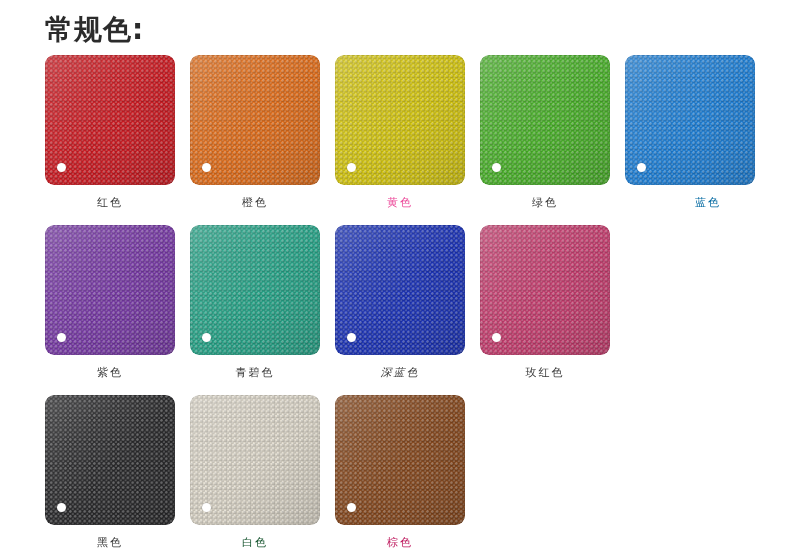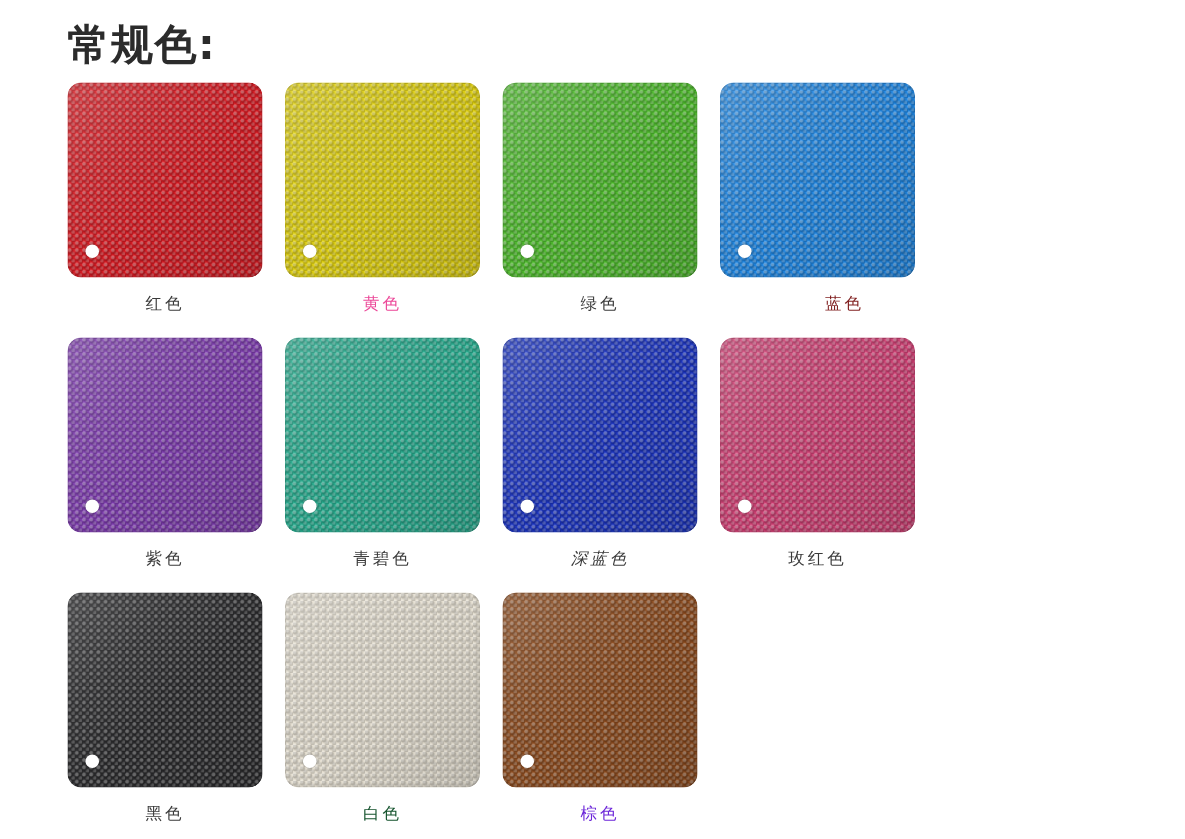--- a/index.html
+++ b/index.html
@@ -145,20 +145,30 @@
             <div class="base" style="background: rgb(211, 26, 34);"></div>
             <div class="texture"></div>
             <div class="sheen"></div>
             <div class="rim"></div>
             <div class="hole" style="background: rgb(255, 255, 255);"></div>
           </div>
           <div class="label" style="color: rgb(58, 58, 58);">红色</div>
         </div>
         <div class="cell">
           <div class="mat">
+            <div class="base" style="background: rgb(232, 112, 26);"></div>
+            <div class="texture"></div>
+            <div class="sheen"></div>
+            <div class="rim"></div>
+            <div class="hole" style="background: rgb(255, 255, 255);"></div>
+          </div>
+          <div class="label" style="color: rgb(58, 58, 58);">橙色</div>
+        </div>
+        <div class="cell">
+          <div class="mat">
             <div class="base" style="background: rgb(220, 205, 16);"></div>
             <div class="texture"></div>
             <div class="sheen"></div>
             <div class="rim"></div>
             <div class="hole" style="background: rgb(255, 255, 255);"></div>
           </div>
           <div class="label" style="color: #ec4899;">黄色</div>
         </div>
         <div class="cell">
           <div class="mat">
@@ -171,21 +181,21 @@
           <div class="label" style="color: rgb(58, 58, 58);">绿色</div>
         </div>
         <div class="cell">
           <div class="mat">
             <div class="base" style="background: rgb(31, 132, 222);"></div>
             <div class="texture"></div>
             <div class="sheen"></div>
             <div class="rim"></div>
             <div class="hole" style="background: rgb(255, 255, 255);"></div>
           </div>
-          <div class="label" style="color: #7f1d1d; margin-left: 36px;">蓝色</div>
+          <div class="label" style="color: #0369a1; margin-left: 36px;">蓝色</div>
         </div>
       </div>
       <div class="row">
         <div class="cell">
           <div class="mat">
             <div class="base" style="background: rgb(123, 59, 171);"></div>
             <div class="texture"></div>
             <div class="sheen"></div>
             <div class="rim"></div>
             <div class="hole" style="background: rgb(255, 255, 255);"></div>
@@ -245,18 +255,18 @@
           <div class="label" style="color: #14532d;">白色</div>
         </div>
         <div class="cell">
           <div class="mat">
             <div class="base" style="background: rgb(138, 74, 30);"></div>
             <div class="texture"></div>
             <div class="sheen"></div>
             <div class="rim"></div>
             <div class="hole" style="background: rgb(255, 255, 255);"></div>
           </div>
-          <div class="label" style="color: #6d28d9; text-align: center;">棕色</div>
+          <div class="label" style="color: #be185d; text-align: center;">棕色</div>
         </div>
       </div>
     </div>
 
 </div>
 
 </body></html>

